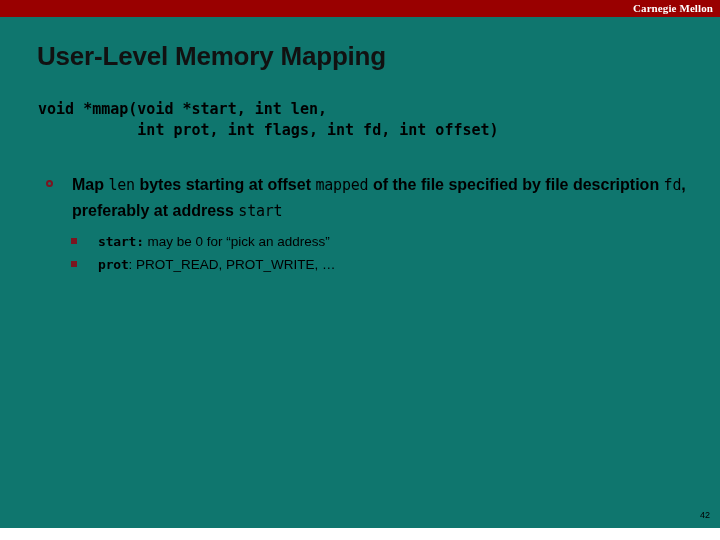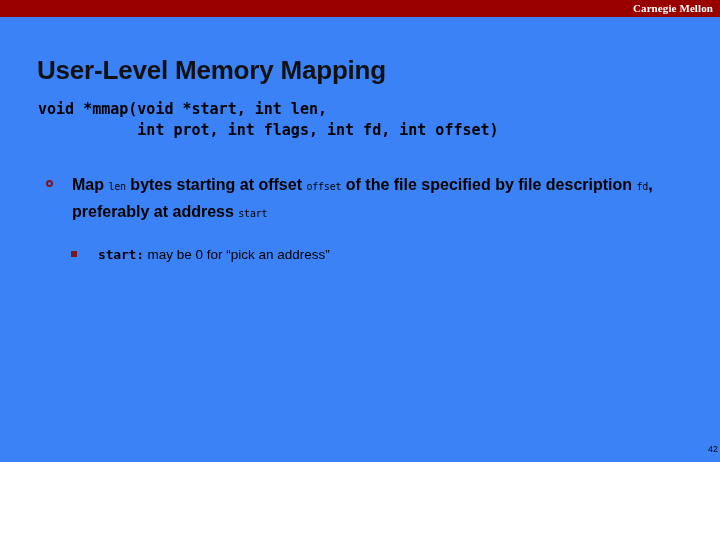--- a/index.html
+++ b/index.html
@@ -10,22 +10,22 @@
     width: 720px;
     height: 540px;
     background: #ffffff;
     font-family: "Liberation Sans", sans-serif;
     overflow: hidden;
     position: relative;
   }
   .slide {
     position: relative;
     width: 720px;
-    height: 462px;
-    background: #3b82f6;
+    height: 528px;
+    background: #0f766e;
   }
 
   
   .top-bar {
     position: absolute;
     left: 0;
     top: 0;
     width: 720px;
     height: 17px;
     background: #990000;
@@ -40,21 +40,21 @@
     font-size: 11px;
     letter-spacing: 0.1px;
     line-height: 15px;
     white-space: nowrap;
   }
 
   
   .slide-title {
     position: absolute;
     left: 37px;
-    top: 55px;
+    top: 41px;
     font-size: 26px;
     font-weight: bold;
     color: #111111;
     letter-spacing: -0.2px;
     white-space: nowrap;
   }
 
   
   .code-block {
     position: absolute;
@@ -91,26 +91,26 @@
     top: 8px;
     width: 7px;
     height: 7px;
     border: 2px solid #7B1520;
     border-radius: 50%;
     box-sizing: border-box;
   }
   .bullet-l1 .code {
     font-family: "DejaVu Sans Mono", monospace;
     font-weight: normal;
-    font-size: 10px;
+    font-size: 15px;
     letter-spacing: -0.2px;
   }
 
   .sub-list {
-    margin-top: 17px;
+    margin-top: 6px;
     margin-bottom: 0;
   }
   .bullet-l2 {
     position: relative;
     padding-left: 98px;
     font-size: 13.5px;
     font-weight: normal;
     color: #000000;
     line-height: 23px;
     white-space: nowrap;
@@ -130,43 +130,44 @@
     letter-spacing: -0.2px;
   }
 
   .gap-block {
     height: 44px;
   }
 
   
   .page-number {
     position: absolute;
-    right: 2px;
+    right: 10px;
     bottom: 8px;
     font-size: 9px;
     color: #000000;
     font-family: "Liberation Sans", sans-serif;
   }
 </style>
 </head>
 <body>
 
 <div class="slide">
 
   <div class="top-bar"></div>
   <div class="brand">Carnegie Mellon</div>
 
   <div class="slide-title">User-Level Memory Mapping</div>
 
   <div class="code-block"><span>void *mmap(void *start, int len,</span>
 <span>           int prot, int flags, int fd, int offset)</span></div>
 
   <div class="bullets">
-      <div class="bullet-l1"><span class="marker-circle"></span><span>Map </span><span class="code">len</span><span> bytes starting at offset </span><span class="code">offset</span><span>  of the file specified by file description </span><span class="code">fd</span><span>, preferably at address </span><span class="code">start</span></div>
+      <div class="bullet-l1"><span class="marker-circle"></span><span>Map </span><span class="code">len</span><span> bytes starting at offset </span><span class="code">mapped</span><span>  of the file specified by file description </span><span class="code">fd</span><span>, preferably at address </span><span class="code">start</span></div>
       <div class="sub-list">
         <div class="bullet-l2"><span class="marker-square"></span><span class="code">start:</span><span> may be 0 for “pick an address”</span></div>
+        <div class="bullet-l2"><span class="marker-square"></span><span class="code">prot</span><span>: PROT_READ, PROT_WRITE, …</span></div>
       </div>
       <div class="gap-block"></div>
     </div>
 
   <div class="page-number">42</div>
 
 </div>
 
 </body></html>

